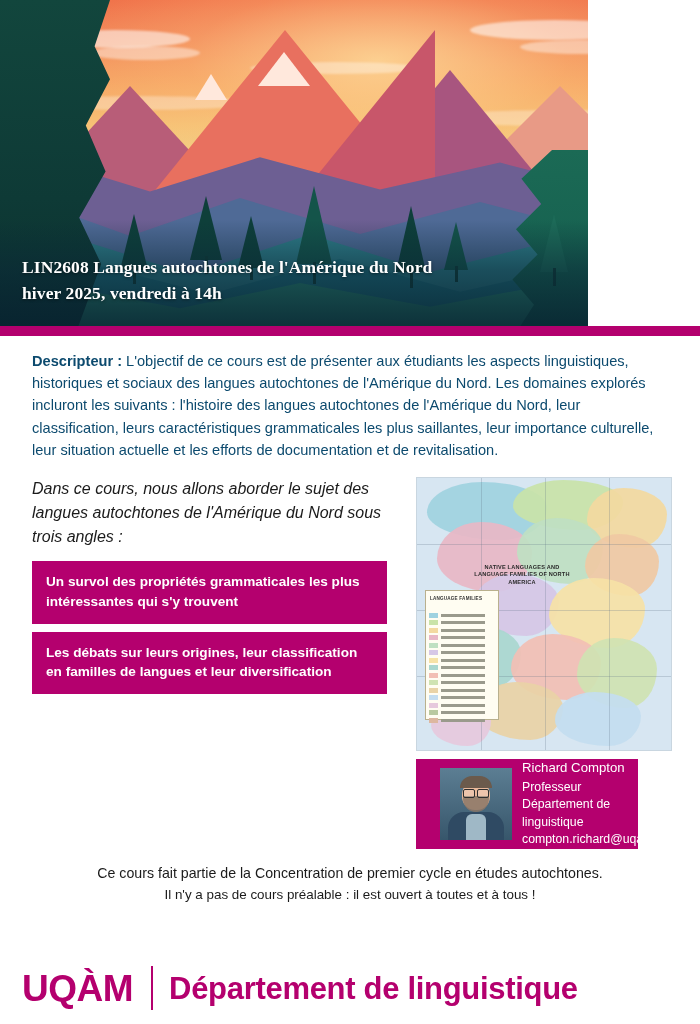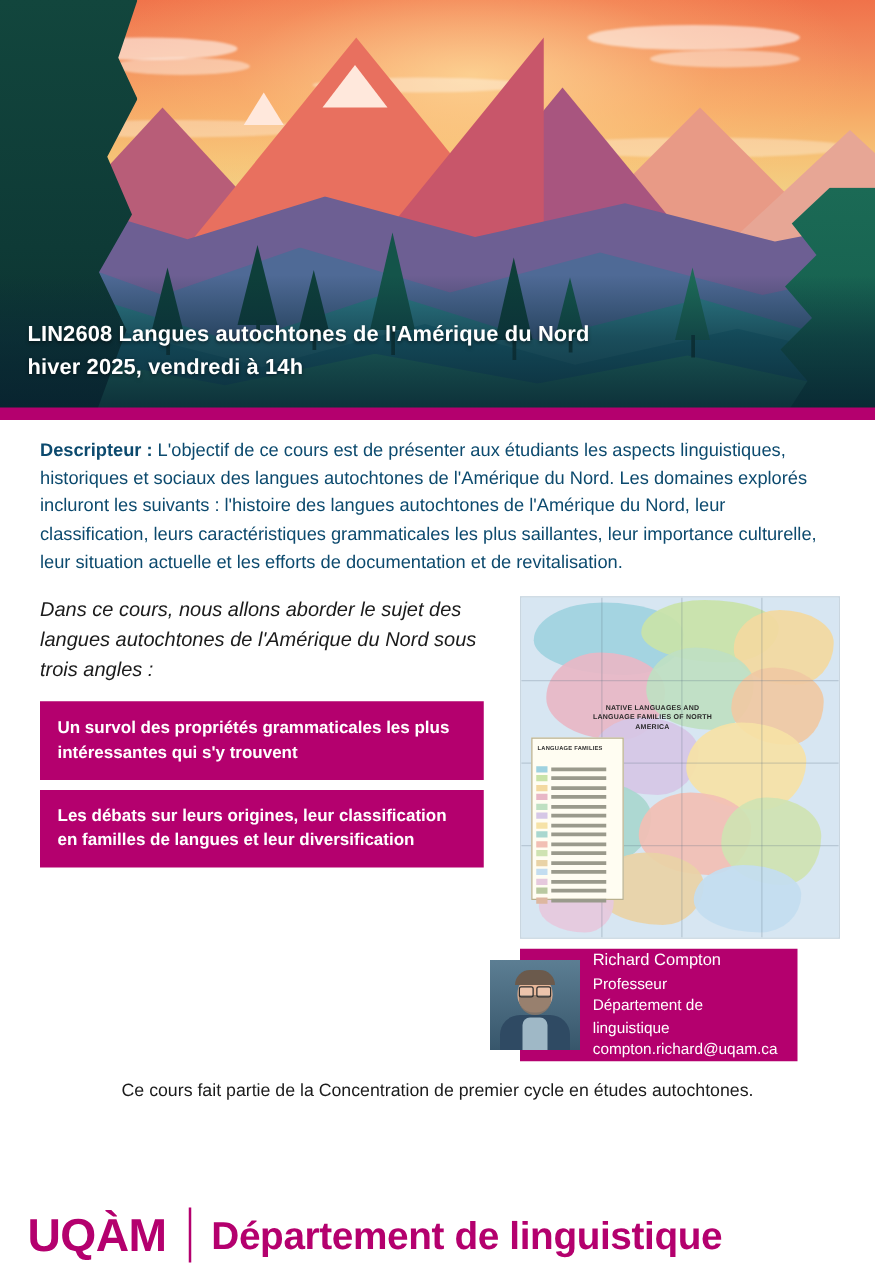--- a/index.html
+++ b/index.html
@@ -16,34 +16,35 @@
   .poster {
     position: relative;
     width: 700px;
     height: 1024px;
     background: #ffffff;
   }
 
   
   .hero {
     position: relative;
-    width: 700px;
+    width: 588px;
     height: 330px;
     overflow: hidden;
     background: linear-gradient(to bottom,
       #f0724a 0%,
       #f2895a 12%,
       #f6a765 26%,
       #f6c276 38%,
       #f2cf84 47%,
       #cfd39a 56%,
       #9fc6a3 66%,
       #6bb097 76%,
       #3d8f86 86%,
       #1e6f79 100%);
+    font-family: Liberation Serif, serif;
   }
   .sky-glow {
     position: absolute;
     left: 0; top: 0;
     width: 700px; height: 200px;
     background: radial-gradient(ellipse 420px 160px at 54% 30%, rgba(255,226,160,0.75) 0%, rgba(255,200,130,0.25) 45%, rgba(255,180,120,0) 75%);
   }
   .cloud {
     position: absolute;
     background: rgba(255,255,255,0.55);
@@ -224,21 +225,20 @@
   .prof-card {
     position: relative;
     margin-top: 8px;
     width: 222px;
     height: 90px;
     background: #b4006e;
     display: flex;
     align-items: center;
     padding: 16px;
     box-sizing: border-box;
-    justify-content: flex-end;
   }
   .prof-photo {
     position: relative;
     width: 72px; height: 72px;
     margin: 9px 10px 9px 8px;
     background: linear-gradient(to bottom, #5c7e93 0%, #37566b 100%);
     overflow: hidden;
     flex: 0 0 auto;
   }
   .pf-head { position: absolute; left: 22px; top: 12px; width: 28px; height: 30px; border-radius: 50% 50% 46% 46%; background: #e8b89a; }
@@ -492,20 +492,21 @@
             <div>compton.richard@uqam.ca</div>
           </div>
         </div>
 
       </div>
     </div>
 
     <div class="footer-text">
       <span>Ce cours fait partie de la </span><b>Concentration de premier cycle en études autochtones.</b>
     </div>
+    <div class="footer-sub">Il n'y a pas de cours préalable : il est ouvert à toutes et à tous !</div>
 
   </div>
 
   <div class="brand">
     <div class="uqam">UQÀM</div>
     <div class="brand-div"></div>
     <div class="dept">Département de linguistique</div>
   </div>
 
 </div>

